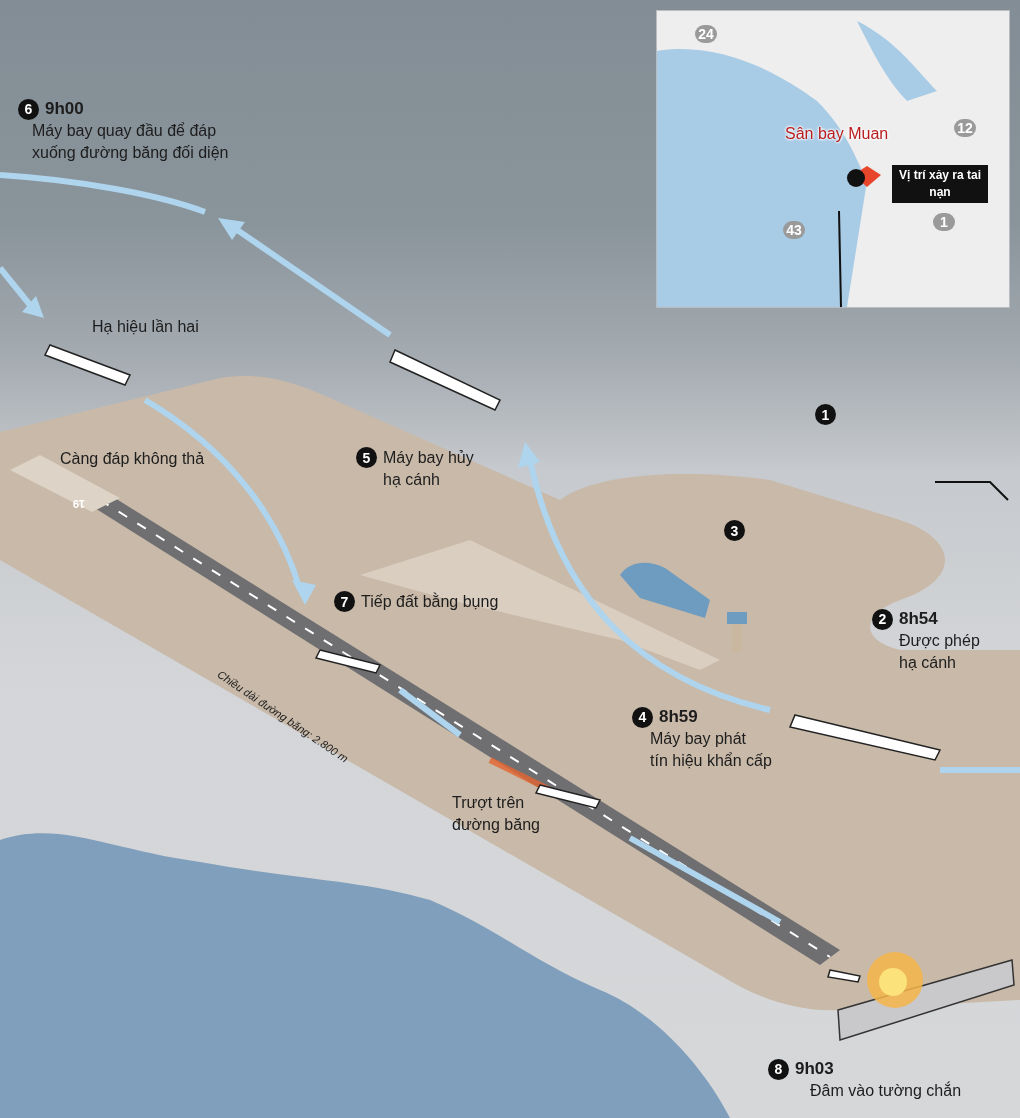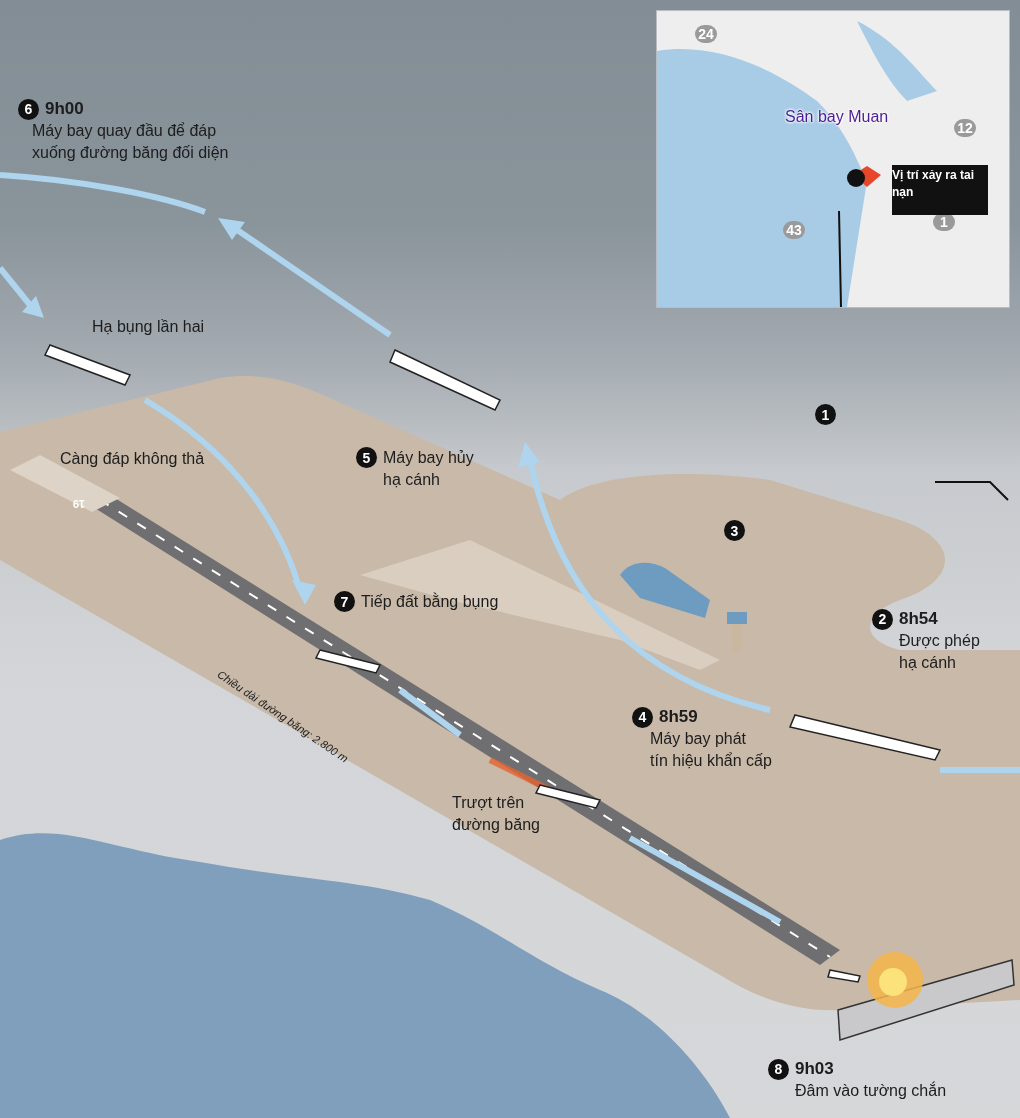--- a/index.html
+++ b/index.html
@@ -7,24 +7,24 @@
     font-family:"Liberation Sans","DejaVu Sans",sans-serif;
     background:linear-gradient(180deg,#838d95 0%,#8a949b 20%,#a4abb1 32%,#c6c9cd 42%,#d3d5d8 60%,#d6d7d9 100%);}
   .scene{position:absolute;left:0;top:0;width:1020px;height:1118px;}
   .label{position:absolute;color:#1d1d1d;font-size:16px;line-height:22px;}
   .step-head{display:flex;align-items:center;gap:6px;font-weight:bold;font-size:17px;}
   .badge{display:inline-flex;align-items:center;justify-content:center;width:21px;height:21px;border-radius:50%;
     background:#111;color:#fff;font-weight:bold;font-size:14px;flex:0 0 auto;}
   .inline-row{display:flex;align-items:flex-start;gap:6px;}
   .desc{white-space:pre-line;}
   .map{position:absolute;left:656px;top:10px;width:352px;height:296px;background:#eeeeee;border:1px solid #b9bdc2;overflow:hidden;}
-  .map-name{position:absolute;left:128px;top:97px;font-size:16px;color:#4c1d95;
+  .map-name{position:absolute;left:128px;top:114px;font-size:16px;color:#b91c1c;
     text-shadow:0 0 3px #fff,0 0 3px #fff,0 0 3px #fff;}
-  .callout{position:absolute;left:235px;top:154px;width:96px;height:50px;background:#111;color:#fff;font-size:12px;
-    font-weight:bold;text-align:left;line-height:17px;padding-top:2px;box-sizing:border-box;}
+  .callout{position:absolute;left:235px;top:154px;width:96px;height:38px;background:#111;color:#fff;font-size:12px;
+    font-weight:bold;text-align:center;line-height:17px;padding-top:2px;box-sizing:border-box;}
   .shield{position:absolute;width:22px;height:18px;border-radius:9px;background:#9a9a9a;color:#fff;font-size:14px;
     font-weight:bold;display:flex;align-items:center;justify-content:center;}
   .runway-len{position:absolute;left:222px;top:668px;font-size:11px;font-style:italic;color:#222;transform:rotate(34deg);transform-origin:left top;white-space:nowrap;}
 </style>
 </head>
 <body>
 
 <div class="scene">
   <svg width="1020" height="1118" viewBox="0 0 1020 1118" style="position:absolute;left:0;top:0">
 
@@ -144,21 +144,21 @@
       </div>
     <div class="desc" style="margin-left:18px">Máy bay phát
 tín hiệu khẩn cấp</div>
   </div>
 
   <div class="label" style="left:768px;top:1058px">
     <div class="step-head">
         <span class="badge">8</span>
         <span>9h03</span>
       </div>
-    <div class="desc" style="margin-left:27px">Đâm vào tường chắn</div>
+    <div class="desc" style="margin-left:42px">Đâm vào tường chắn</div>
   </div>
 
-  <div class="label" style="left:92px;top:316px">Hạ bụng lần hai</div>
+  <div class="label" style="left:92px;top:316px">Hạ hiệu lần hai</div>
   <div class="label" style="left:60px;top:448px">Càng đáp không thả</div>
   <div class="label desc" style="left:452px;top:792px">Trượt trên
 đường băng</div>
   <div class="runway-len">Chiều dài đường băng: 2.800 m</div>
 </div>
 
 </body></html>

